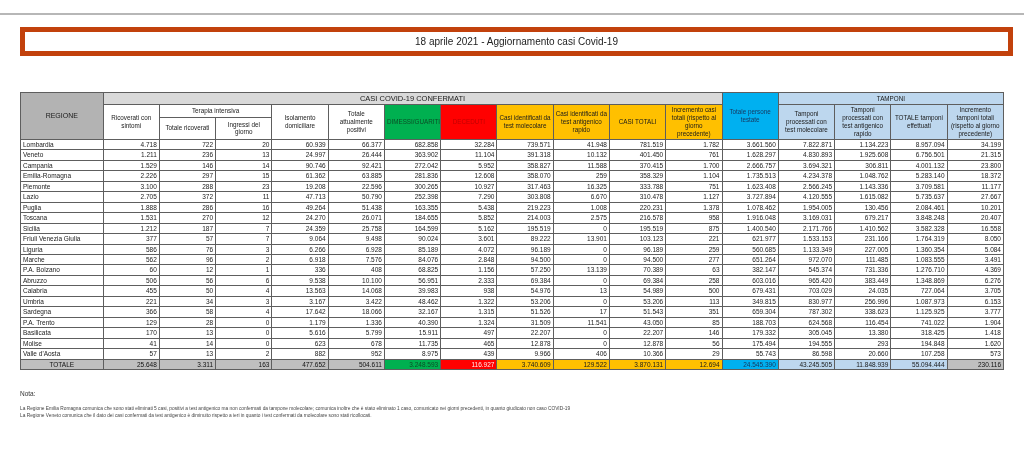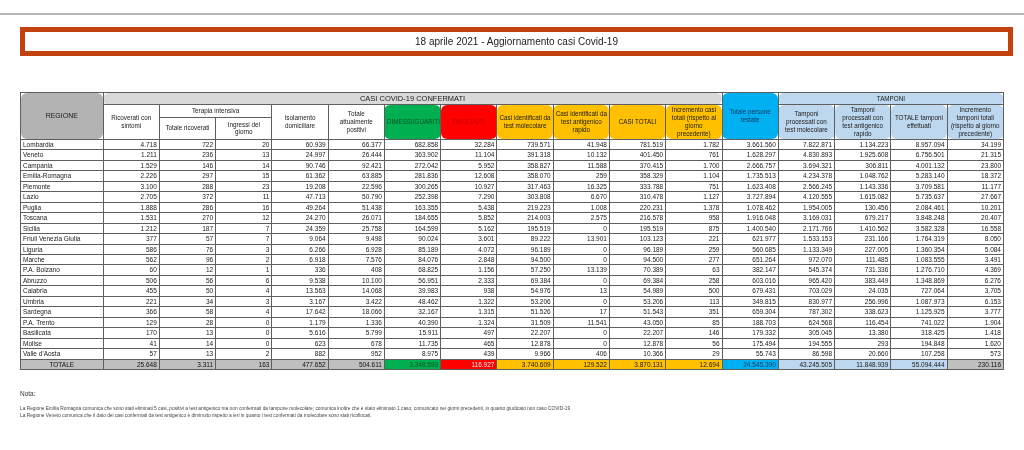--- a/index.html
+++ b/index.html
@@ -7,21 +7,21 @@
         font-family:"Liberation Sans",sans-serif;color:#1a1a1a;overflow:hidden;}
   #top-rule{position:absolute;left:0;top:13px;width:1024px;border-top:2px solid #b7b7b7;}
   #title-box{position:absolute;left:20px;top:27px;width:983px;border:5px solid #c2410c;}
   .title-row{border-bottom:1px solid #c9c9c9;text-align:center;font-size:10px;
              padding:4px 0;color:#222;}
   .title-row:last-child{border-bottom:none;}
   #main-table{position:absolute;left:20px;top:92px;width:984px;border-collapse:collapse;
               table-layout:fixed;font-size:6.5px;}
   #main-table td,#main-table th{border:1px solid #5e5e5e;padding:1px 2px;
               line-height:1.15;overflow:hidden;white-space:nowrap;font-weight:normal;}
-  #main-table th{text-align:center;white-space:normal;line-height:1.25;font-size:6.3px;border-radius:6px;}
+  #main-table th{text-align:center;white-space:normal;line-height:1.25;font-size:6.3px;}
   .band{background:#d9d9d9;font-weight:bold;font-size:7.5px !important;}
   .h-white{background:#fff;}
   .h-regione{background:#b3b3b3;font-weight:bold;font-size:7px !important;}
   .c-green{background:#00b050;color:#0b4d26;}
   .c-red{background:#ff0000;color:#c00000;}
   .c-red-val{background:#ff0000;color:#ffecec;}
   .c-yellow{background:#ffc000;color:#1a1a1a;}
   .c-cyan{background:#00b0f0;color:#17375e;font-weight:bold;}
   .c-lblue{background:#bdd7ee;color:#1a1a1a;}
   .c-gray{background:#bfbfbf;color:#111;}

